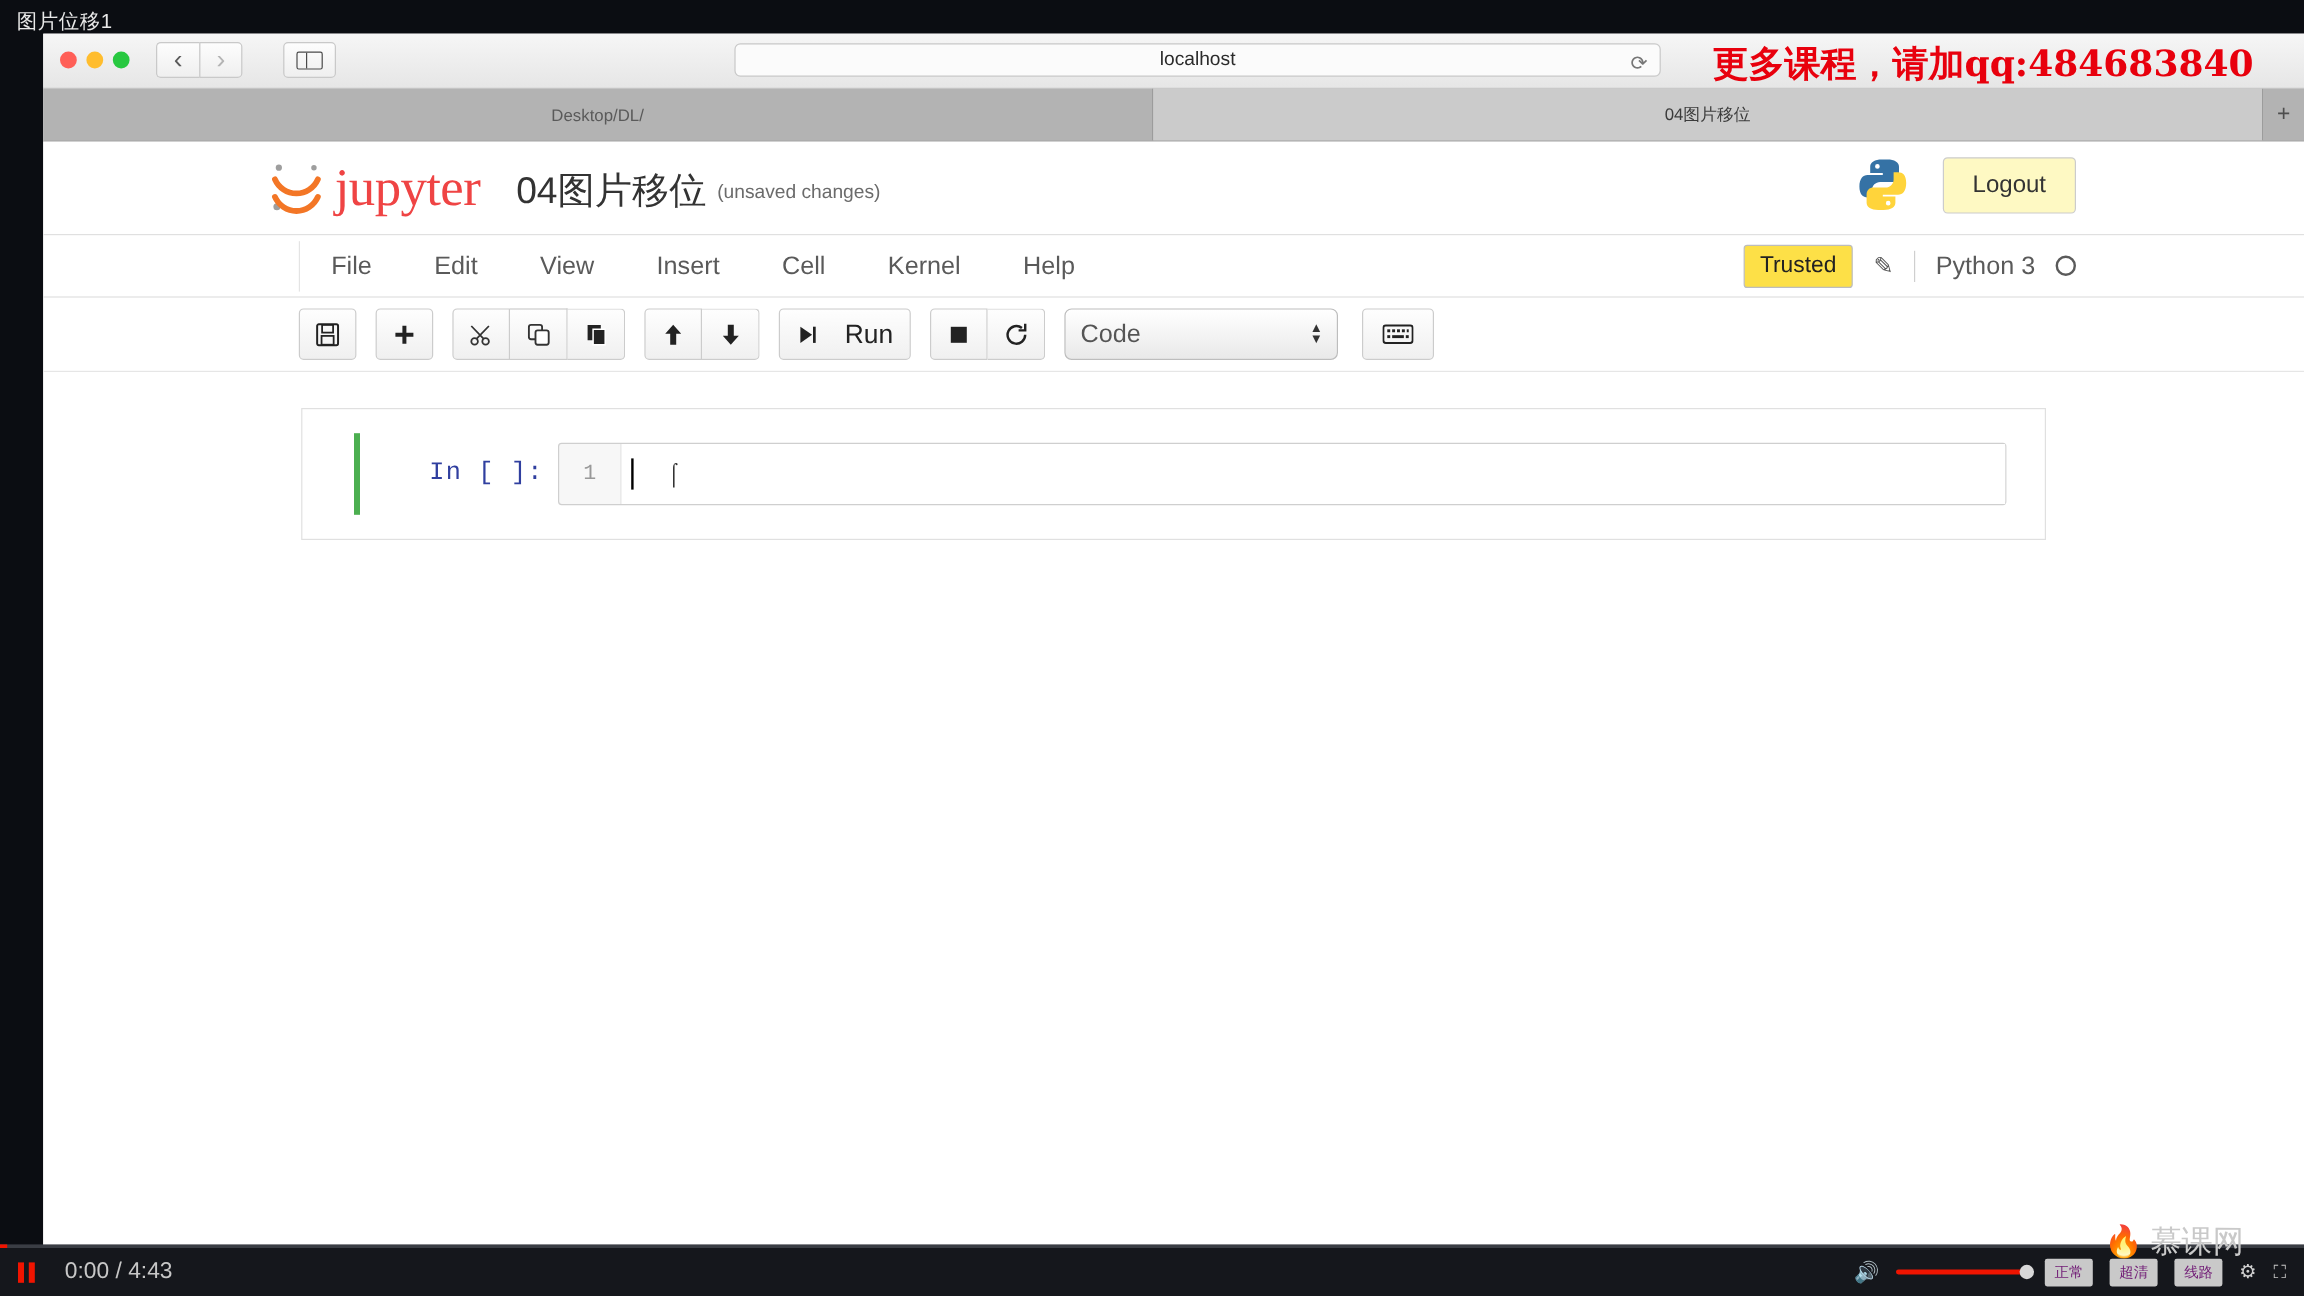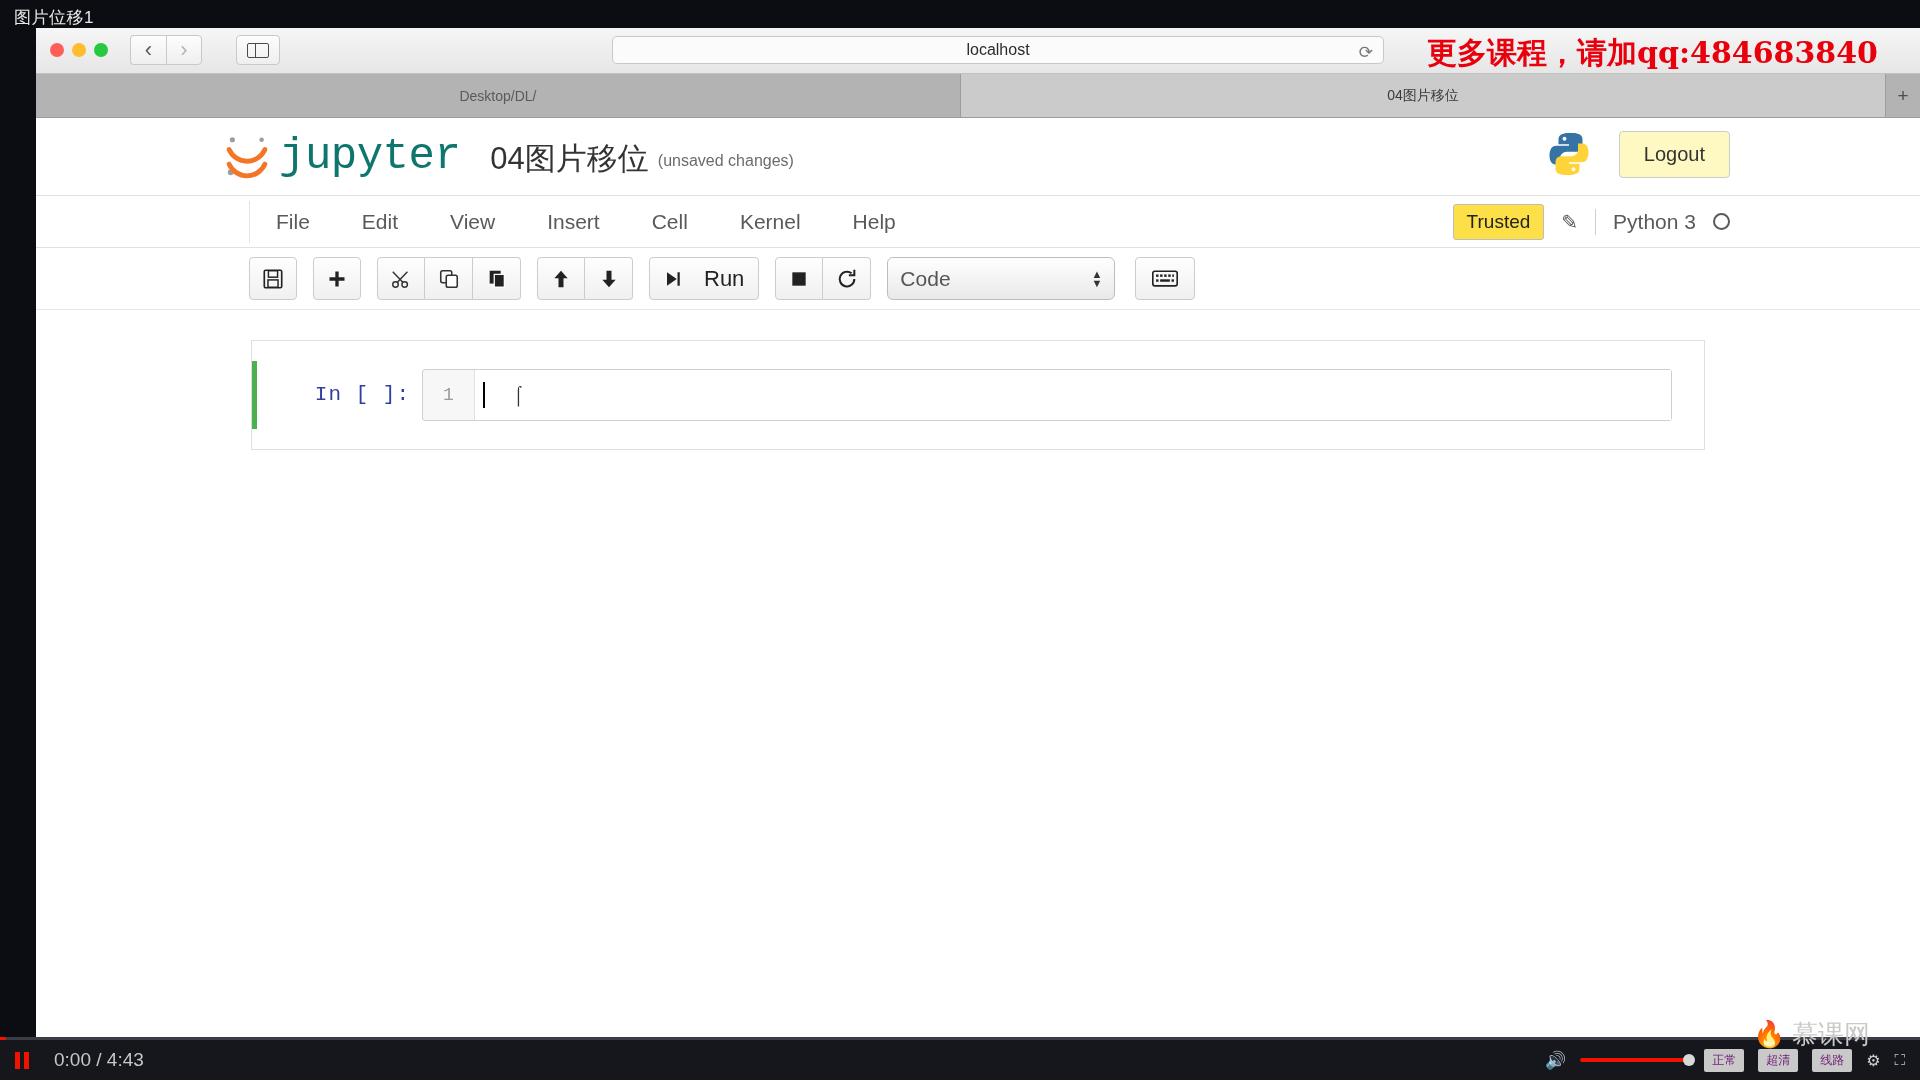--- a/index.html
+++ b/index.html
@@ -136,22 +136,22 @@
     position: relative;
     height: 78px;
     border-bottom: 1px solid #e0e0e0;
   }
   #logo-block {
     position: absolute; left: 185px; top: 12px;
     display: flex; align-items: center;
   }
   #jupyter-logo { width: 52px; height: 52px; }
   #jupyter-wordmark {
-    font-size: 44px; color: #0f766e;
-    font-family: Liberation Mono, monospace;
+    font-size: 44px; color: #ef4444;
+    font-family: Liberation Serif, serif;
     font-weight: 300;
     margin-left: 6px;
     letter-spacing: -0.5px;
   }
   #notebook-name {
     font-size: 31px; color: #333;
     margin-left: 30px;
     align-self: center;
     padding-top: 6px;
   }
@@ -274,20 +274,21 @@
     margin: 0 215px;
     background: #fff;
     border: 1px solid #e0e0e0;
     padding: 20px 0;
   }
   .code-cell {
     display: flex;
     align-items: flex-start;
     border-left: 5px solid #4caf50;
     padding: 8px 0 8px 0;
+    margin-left: 43px;
   }
   .input-prompt {
     width: 165px;
     text-align: right;
     padding-right: 12px;
     padding-top: 14px;
     font-family: "Liberation Mono", monospace;
     font-size: 21px;
     color: #303f9f;
     letter-spacing: 1px;

